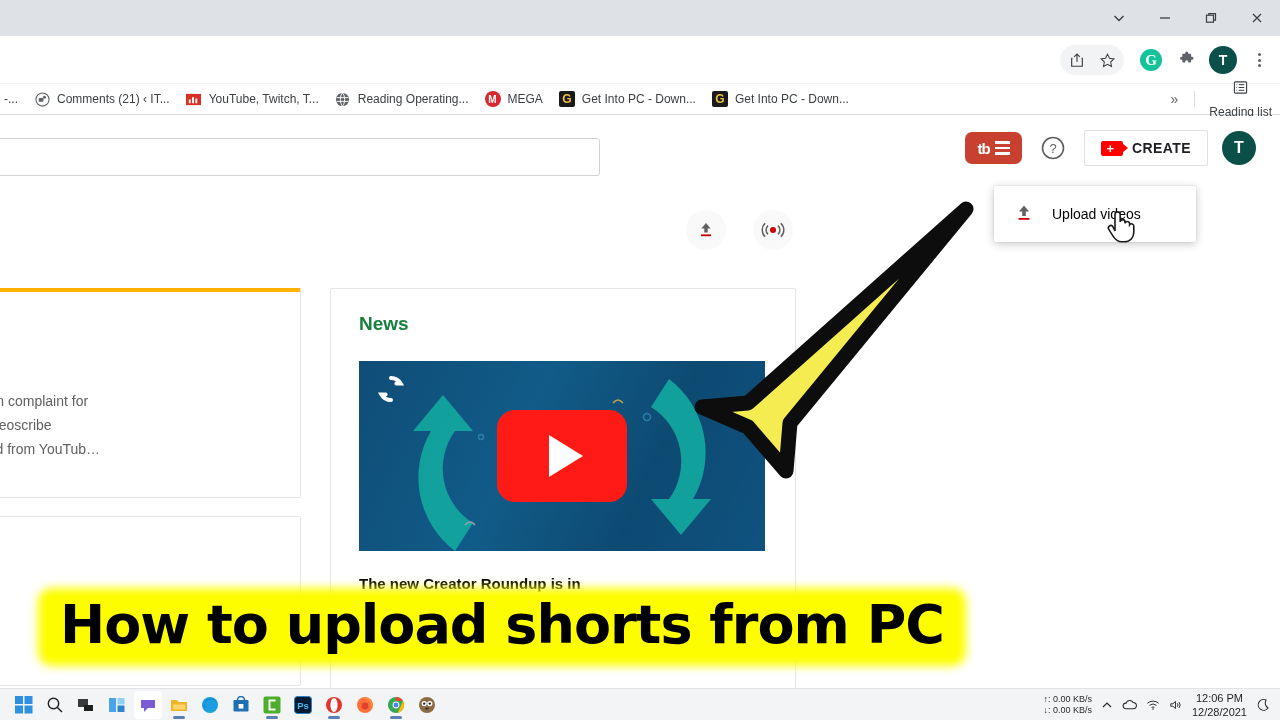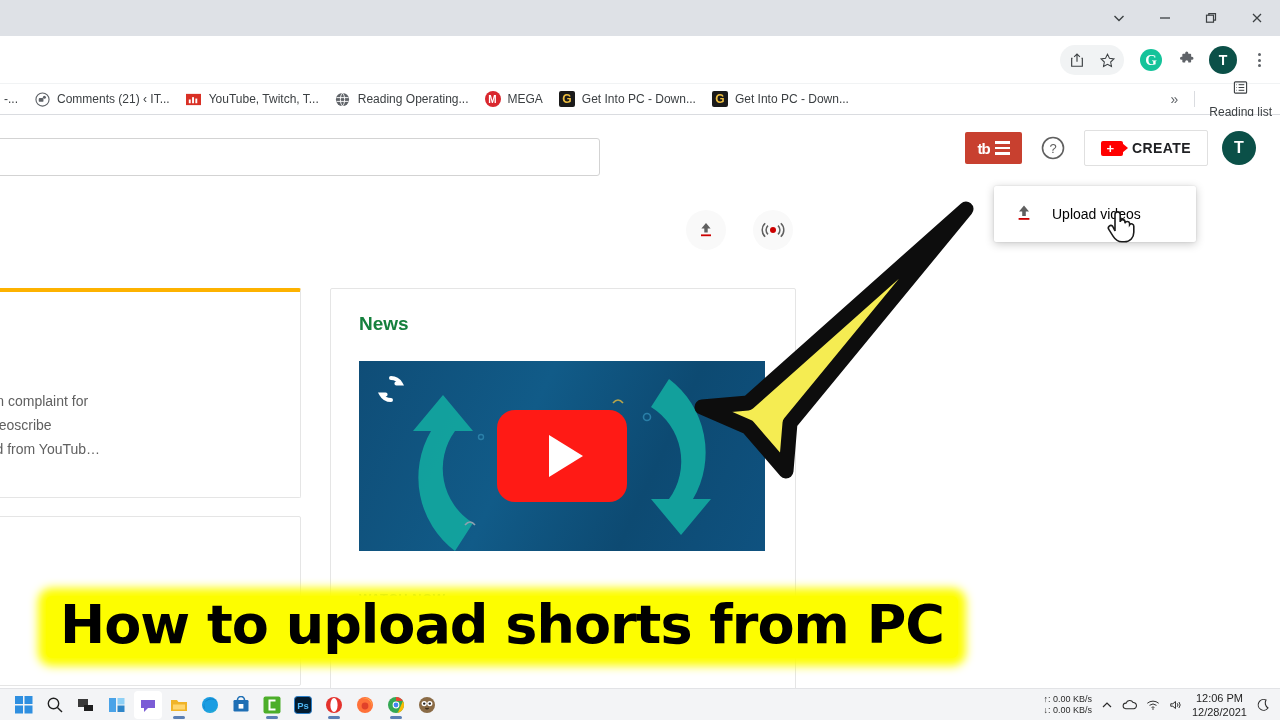--- a/index.html
+++ b/index.html
@@ -105,21 +105,21 @@
     position: absolute; left: -60px; top: 22px;
     width: 660px; height: 38px;
     border: 1px solid #d3d3d3; border-radius: 3px;
     background: #fff;
   }
   .yt-header-right {
     position: absolute; right: 24px; top: 14px;
     display: flex; align-items: center; gap: 14px;
   }
   .tubebuddy {
-    width: 57px; height: 32px; background: #c8402f; border-radius: 2px;
+    width: 57px; height: 32px; background: #c8402f; border-radius: 7px;
     display: flex; align-items: center; justify-content: center; gap: 5px;
     color: #fff;
   }
   .tb-logo { font-size: 15px; font-weight: bold; letter-spacing: -1px; }
   .tb-lines { display: flex; flex-direction: column; gap: 3px; }
   .tb-lines i { display: block; width: 15px; height: 2.5px; background: #fff; }
   .help-icon { width: 34px; height: 34px; display: flex; align-items: center;
                justify-content: center; color: #606060; }
   .create-btn {
     height: 36px; border: 1px solid #e0e0e0; border-radius: 2px;
@@ -488,20 +488,21 @@
         <span class="refresh-ico">
           <svg width="32" height="32" viewBox="0 0 32 32">
             <path d="M16 5 a11 11 0 0 1 9.6 5.6 l-4.2 0 M16 27 a11 11 0 0 1 -9.6 -5.6 l4.2 0" stroke="#ffffff" stroke-width="4" fill="none" stroke-linecap="round"></path>
             <path d="M25.8 7.4 l0.5 4.2 -4.2 -0.6 Z" fill="#ffffff"></path>
             <path d="M6.2 24.6 l-0.5 -4.2 4.2 0.6 Z" fill="#ffffff"></path>
           </svg>
         </span>
         <div class="yt-play"></div>
       </div>
 
+      <div class="news-title">The new Creator Roundup is in</div>
       <div class="news-cta">WATCH NOW</div>
     </div>
 
   </div>
 
   <svg class="arrow-anno" width="300" height="290" viewBox="0 0 300 290">
     <path d="M276 14 L58 208 L12 212 L58 232 L96 276 L100 228 Z" fill="#f5ec52" stroke="#0d0d0d" stroke-width="15" stroke-linejoin="round"></path>
   </svg>
 
   <svg class="hand-cursor" width="34" height="40" viewBox="0 0 34 40">

